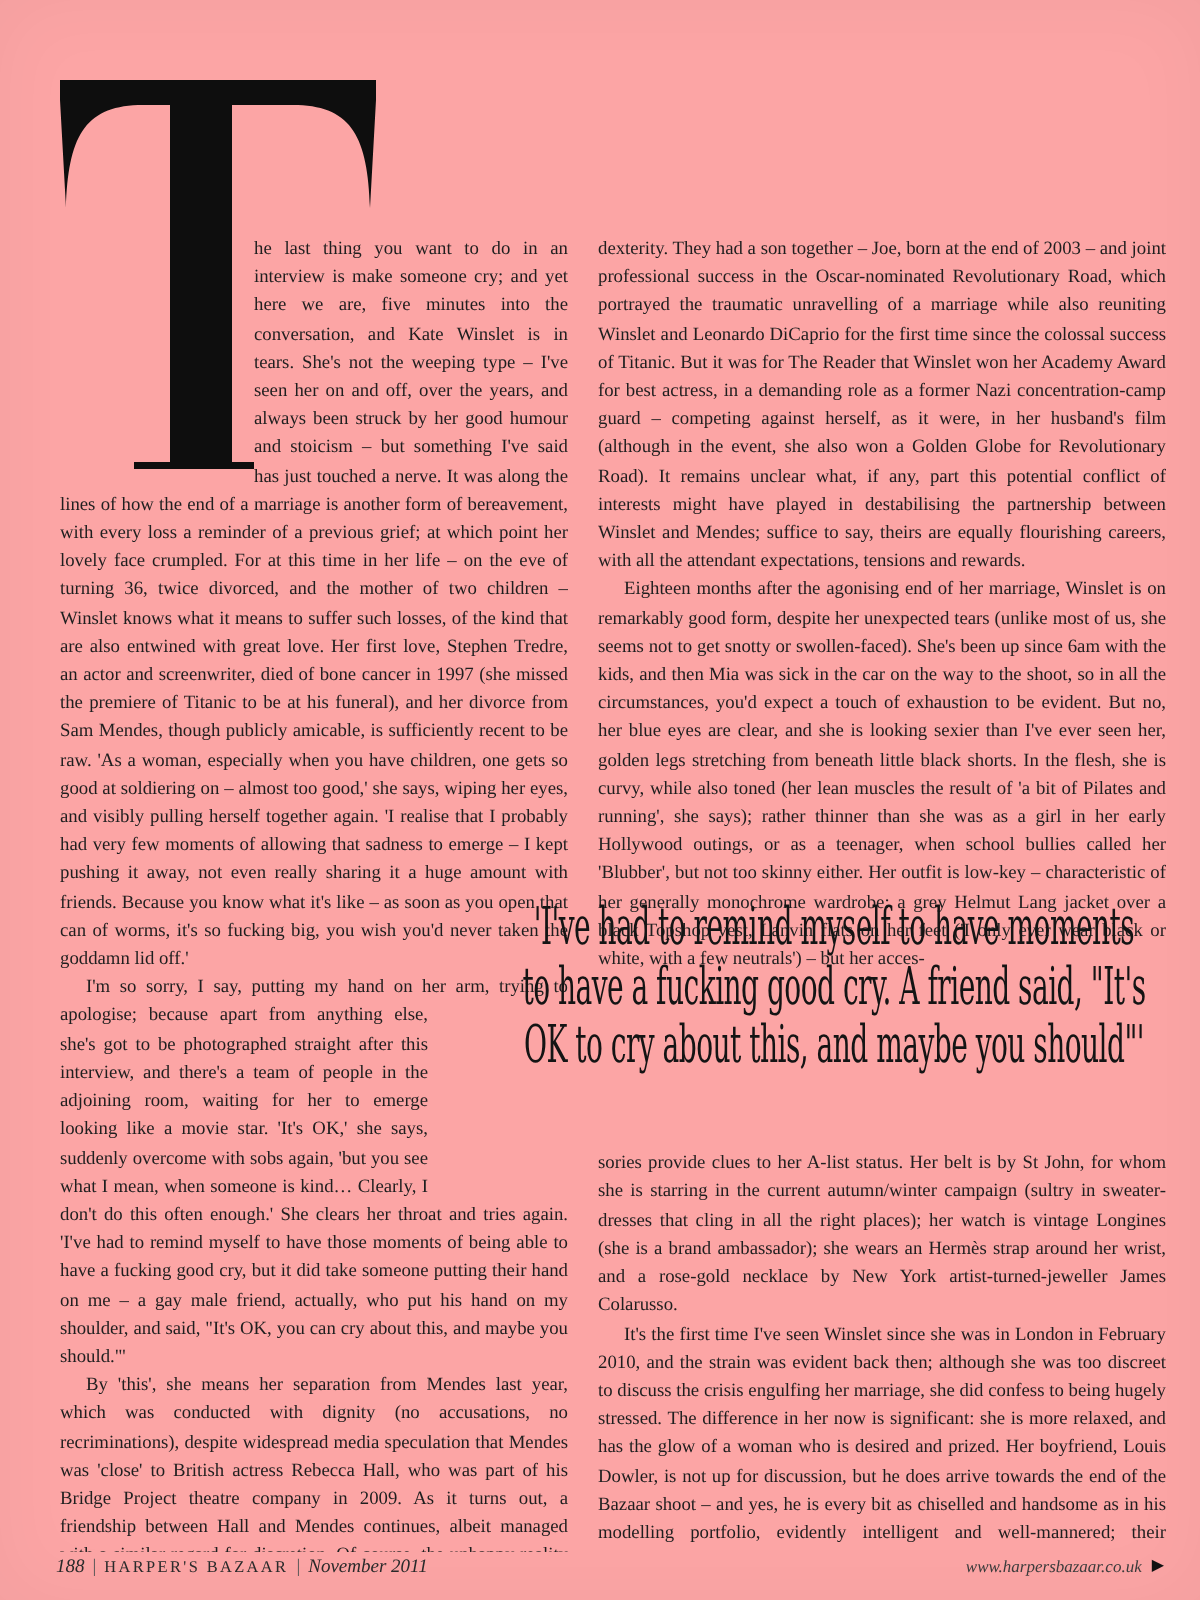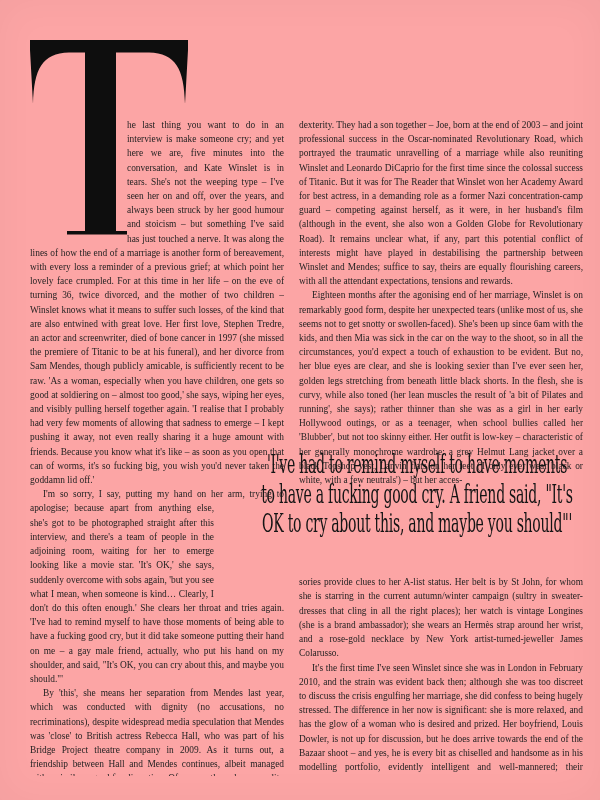--- a/index.html
+++ b/index.html
@@ -75,14 +75,23 @@
       <p class="para indent"><span>It's the first time I've seen Winslet since she was in London in February 2010, and the strain was evident back then; although she was too discreet to discuss the crisis engulfing her marriage, she did confess to being hugely stressed. The difference in her now is significant: she is more relaxed, and has the glow of a woman who is desired and prized. Her boyfriend, Louis Dowler, is not up for discussion, but he does arrive towards the end of the Bazaar shoot – and yes, he is every bit as chiselled and handsome as in his modelling portfolio, evidently intelligent and well-mannered; their chemistry is instantly apparent to anyone in the room. According to the photographer Tom Munro, who has worked with Winslet on a number of previous occasions, 'she's been through a lot in the last couple of years', but has emerged with more confidence than before. 'She seems to be very in touch with her femininity and sexuality, and enjoying it.'</span></p>
     </div>
   </div>
 
   <div class="pull-quote">
     <div class="pq-line">'I've had to remind myself to have moments</div>
     <div class="pq-line">to have a fucking good cry. A friend said, "It's</div>
     <div class="pq-line">OK to cry about this, and maybe you should"'</div>
   </div>
 
+  <div class="footer">
+    <div class="footer-left">
+      <span class="pg-num">188</span><span class="sep">|</span><span class="mag-name">HARPER'S BAZAAR</span><span class="sep">|</span><span class="issue">November 2011</span>
+    </div>
+    <div class="footer-right">
+      <span class="site-url">www.harpersbazaar.co.uk</span>
+        <span class="arrow-icon">▶</span>
+    </div>
+  </div>
 
 </div>
 
 </body></html>

